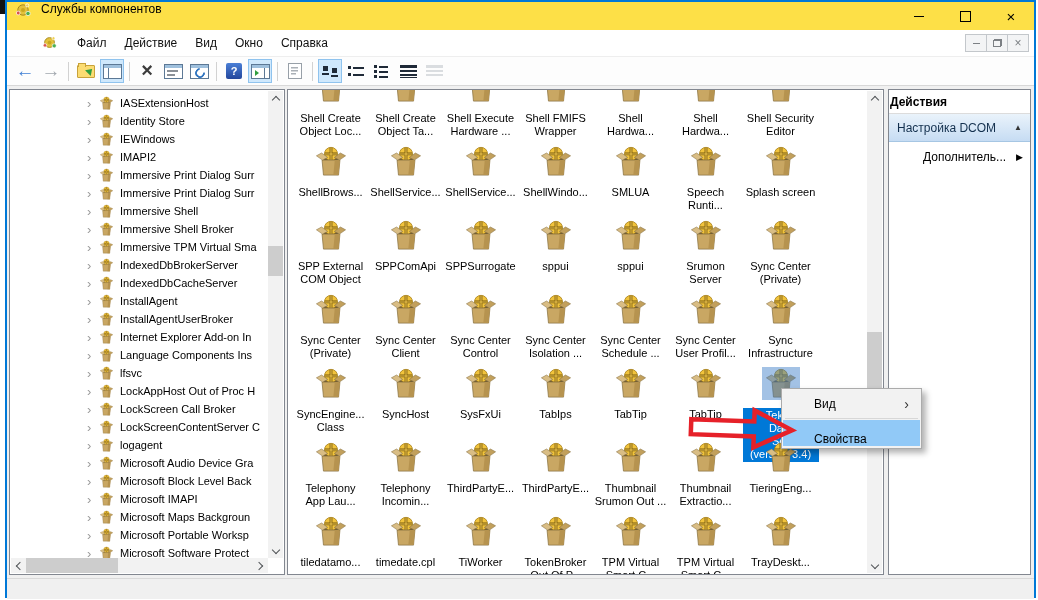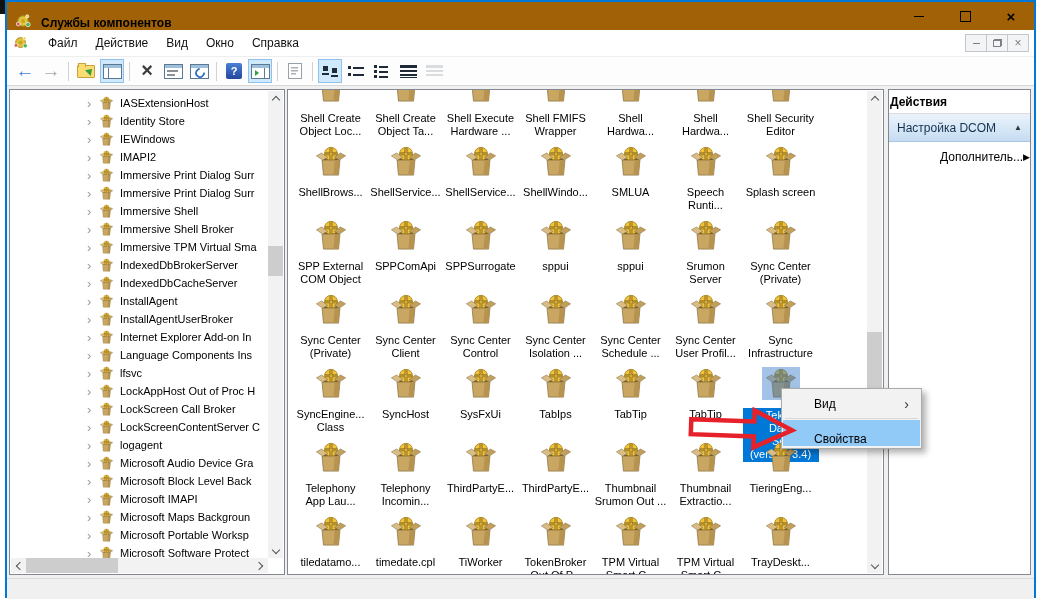--- a/index.html
+++ b/index.html
@@ -10,31 +10,31 @@
     -webkit-font-smoothing:antialiased;
   }
   
   .behind-frag{position:absolute;left:0;top:0;width:5px;height:14px;background:#111;}
 
   
   .window{
     position:absolute;left:5px;top:0;width:1031px;height:598px;
     border:2px solid var(--accent,#0078d7);background:#fff;box-sizing:border-box;
   }
-  .titlebar{height:28px;display:flex;align-items:flex-end;background:#a16207;font-weight:bold;}
+  .titlebar{height:28px;display:flex;align-items:flex-start;background:#fde047;}
   .titlebar .app-ico{margin-left:8px;width:17px;height:17px;flex:0 0 auto;}
   .titlebar .title{margin-left:9px;font-size:12px;color:#000;}
   .win-controls{margin-left:auto;display:flex;height:100%;}
   .wc{width:46px;height:100%;display:flex;align-items:center;justify-content:center;color:#000;}
   .glyph-min{width:10px;height:1px;background:#000;display:block;}
   .glyph-max{width:9px;height:9px;border:1px solid #000;display:block;}
   .glyph-close{font-size:15px;line-height:1;}
 
   
-  .menubar{height:26px;display:flex;align-items:center;background:#fff;position:relative;border-bottom:1px solid #eee;}
+  .menubar{height:26px;display:flex;align-items:center;background:#fff;position:relative;border-bottom:1px solid #eee;padding-left:29px;}
   .menubar .app-ico{margin-left:6px;width:16px;height:16px;}
   .menu-items{display:flex;margin-left:10px;}
   .menu-item{padding:3px 9px;font-size:12px;color:#111;}
   .mdi-controls{margin-left:auto;margin-right:5px;display:flex;}
   .mdi-btn{width:20px;height:16px;border:1px solid #c3c7cb;background:#f3f4f5;display:flex;align-items:center;justify-content:center;margin-left:-1px;color:#7c8084;}
   .mdi-btn .glyph-min{width:7px;background:#7c8084;}
   .glyph-restore{position:relative;width:9px;height:8px;display:block;}
   .glyph-restore::before{content:"";position:absolute;right:0;top:0;width:6px;height:5px;border:1px solid #7c8084;}
   .glyph-restore::after{content:"";position:absolute;left:0;bottom:0;width:6px;height:5px;border:1px solid #7c8084;background:#f3f4f5;}
   .mdi-btn .glyph-close{font-size:12px;}
@@ -103,21 +103,21 @@
   .cell .big-ico svg{width:36px;height:32px;display:block;margin:0 auto;}
   .cell-label{font-size:11px;line-height:13px;color:#000;margin-top:8px;}
   .cell.selected .big-ico::after{content:"";position:absolute;inset:0;background:rgba(51,119,197,.45);}
   .cell.selected .cell-label{background:var(--selection,#0078d7);color:#fff;padding:1px 2px;width:72px;}
 
   
   .actions-panel{left:881px;width:143px;}
   .actions-header{height:23px;font-size:12px;font-weight:bold;color:#000;display:flex;align-items:center;padding-left:1px;border-bottom:1px solid #dcdcdc;}
   .actions-group{height:27px;display:flex;align-items:center;justify-content:space-between;padding:0 8px;font-size:12px;color:#13304e;background:linear-gradient(#eaf3fb,#c6dcf3);border-bottom:1px solid #a6c6e3;}
   .actions-group .tri{font-size:8px;color:#333;}
-  .actions-more{height:30px;display:flex;align-items:center;justify-content:flex-end;font-size:12px;color:#000;}
+  .actions-more{height:30px;display:flex;align-items:center;justify-content:flex-end;gap:10px;padding-right:7px;font-size:12px;color:#000;}
   .actions-more .tri{font-size:9px;color:#000;}
 
   
   .statusbar{height:20px;background:#f0f0f0;border-top:1px solid #d9d9d9;font-size:11px;color:#444;}
 
   
   .context-menu{
     position:absolute;left:781px;top:388px;width:141px;z-index:40;
     background:#f2f2f2;border:1px solid #ababab;padding:2px 1px;
     box-shadow:4px 4px 6px rgba(0,0,0,.3);box-sizing:border-box;

